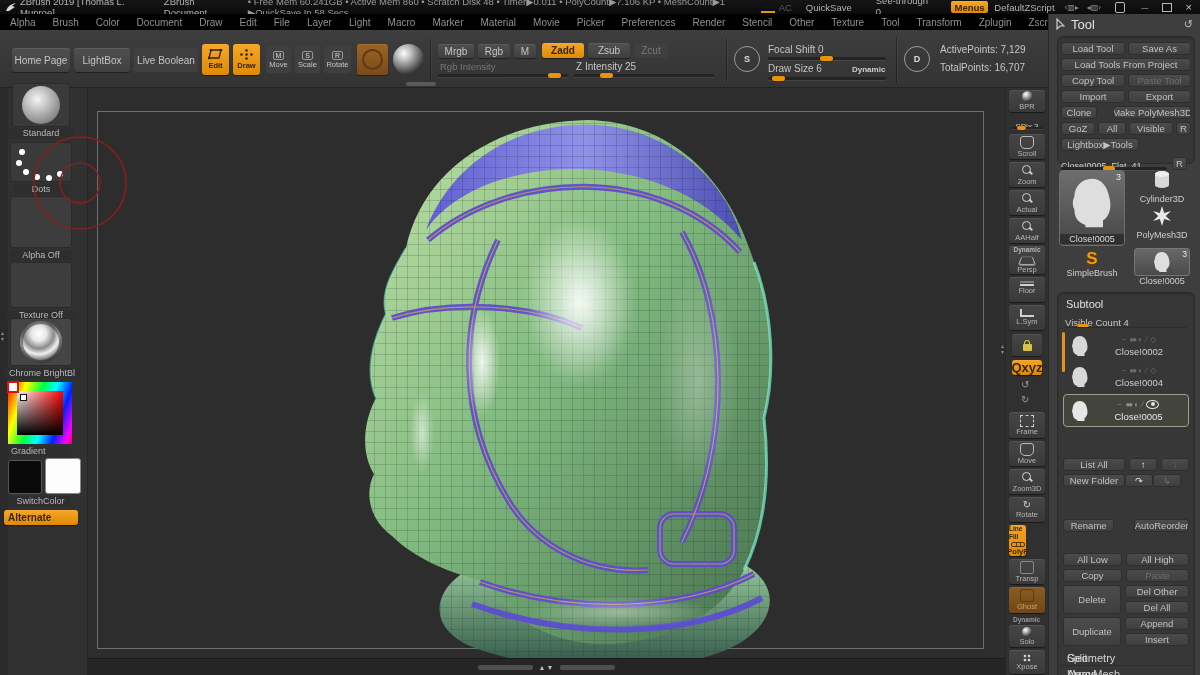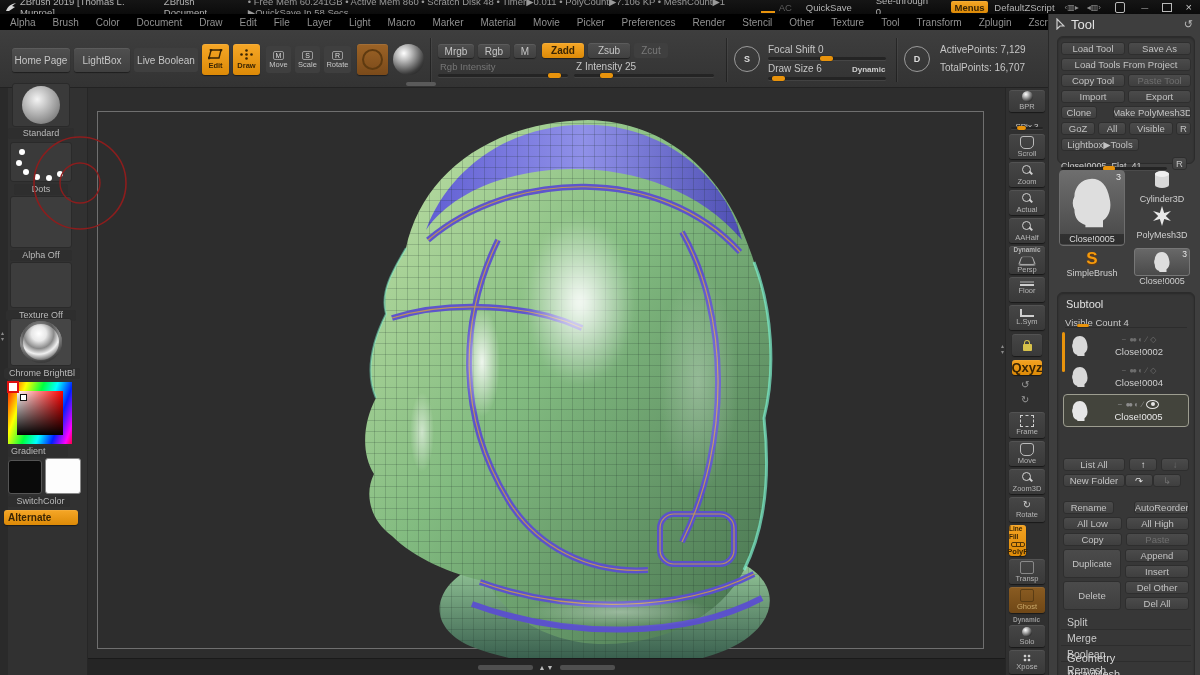--- a/index.html
+++ b/index.html
@@ -608,21 +608,21 @@
       <div class="panel-btn" style="width:28px;height:13px">
           <span style="color:#e8e8e8">↷</span>
         </div>
       <div class="panel-btn dim" style="width:28px;height:13px">
           <span>↳</span>
         </div>
     </div>
 
     <div style="height:8px"></div>
 
-    <div style="display:flex;gap:20px;margin:3px 2px">
+    <div style="display:flex;gap:20px;margin:21px 2px">
       <div class="panel-btn" style="width:60px;height:13px">
           <span>Rename</span>
         </div>
       <div class="panel-btn" style="width:64px;height:13px">
           <span>AutoReorder</span>
         </div>
     </div>
     <div style="display:flex;gap:4px;margin:3px 2px">
       <div class="panel-btn" style="width:60px;height:13px">
           <span>All Low</span>
@@ -631,47 +631,47 @@
           <span>All High</span>
         </div>
     </div>
     <div style="display:flex;gap:4px;margin:3px 2px">
       <div class="panel-btn" style="width:60px;height:13px">
           <span>Copy</span>
         </div>
       <div class="panel-btn dim" style="width:64px;height:13px">
           <span>Paste</span>
         </div>
+    </div>
+    <div style="display:flex;gap:4px;margin:3px 2px">
+      <div class="panel-btn" style="width:60px;height:29px">
+          <span>Delete</span>
+        </div>
+      <div style="display:flex;flex-direction:column;gap:3px">
+        <div class="panel-btn" style="width:64px;height:13px">
+            <span>Del Other</span>
+          </div>
+        <div class="panel-btn" style="width:64px;height:13px">
+            <span>Del All</span>
+          </div>
+      </div>
     </div>
     <div style="display:flex;gap:4px;margin:3px 2px">
       <div class="panel-btn" style="width:60px;height:29px">
           <span>Duplicate</span>
         </div>
       <div style="display:flex;flex-direction:column;gap:3px">
         <div class="panel-btn" style="width:64px;height:13px">
             <span>Append</span>
           </div>
         <div class="panel-btn" style="width:64px;height:13px">
             <span>Insert</span>
           </div>
       </div>
     </div>
-    <div style="display:flex;gap:4px;margin:3px 2px">
-      <div class="panel-btn" style="width:60px;height:29px">
-          <span>Delete</span>
-        </div>
-      <div style="display:flex;flex-direction:column;gap:3px">
-        <div class="panel-btn" style="width:64px;height:13px">
-            <span>Del Other</span>
-          </div>
-        <div class="panel-btn" style="width:64px;height:13px">
-            <span>Del All</span>
-          </div>
-      </div>
-    </div>
 
     <div class="secrow" style="height:15px;margin-top:4px">
         <span>Split</span>
       </div>
     <div class="secrow" style="height:15px">
         <span>Merge</span>
       </div>
     <div class="secrow" style="height:15px">
         <span>Boolean</span>
       </div>

